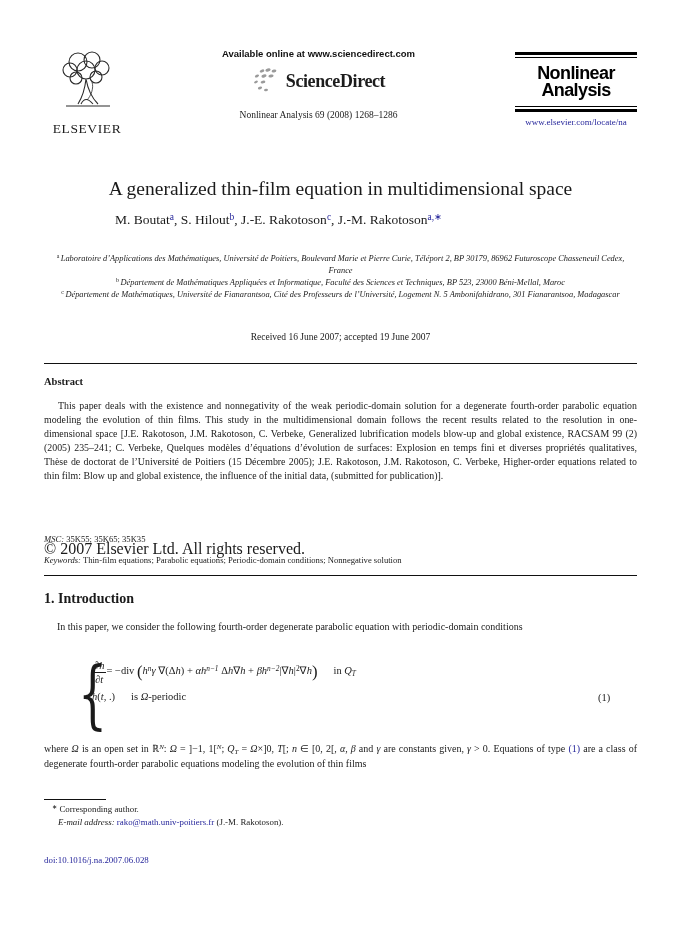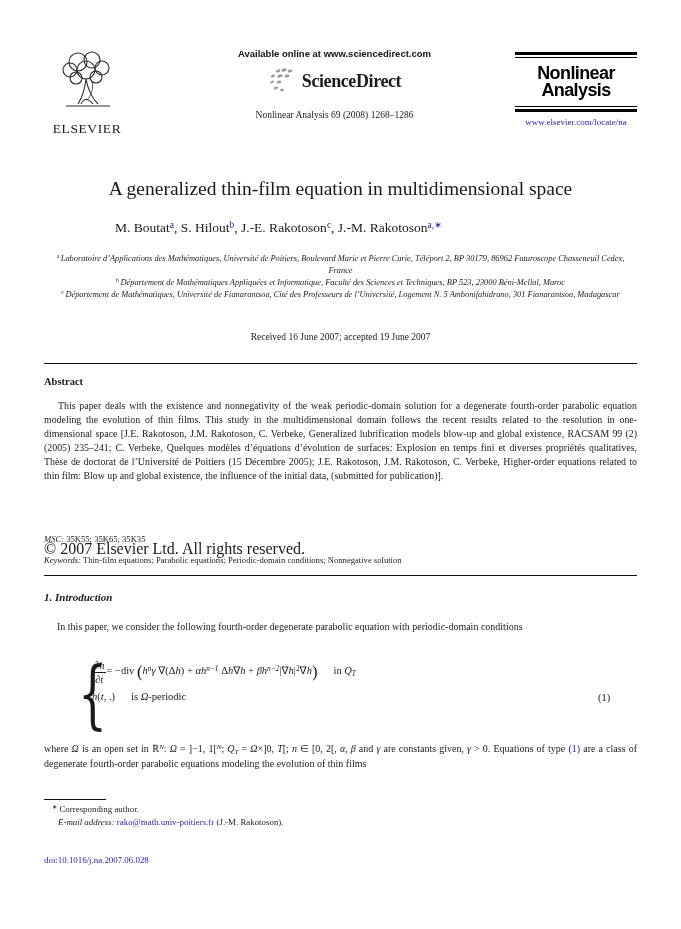--- a/index.html
+++ b/index.html
@@ -15,47 +15,47 @@
   .isup{font-size:70%;position:relative;top:-0.45em;font-style:italic;}
   .sub{font-size:70%;position:relative;top:0.25em;}
   .isub{font-size:70%;position:relative;top:0.25em;font-style:italic;}
   .lsup{font-size:70%;position:relative;top:-0.45em;color:#26269b;}
   .bp{font-size:160%;vertical-align:-0.18em;}
   .gap{padding-left:16px;}
   .rule{background:#111;height:1px;}
   
   #elsevier-block{left:44px;top:46px;width:86px;text-align:center;}
   #elsevier-name{font-size:13.5px;letter-spacing:0.6px;margin-top:1px;}
-  #center-head{left:172px;top:48px;width:325px;text-align:center;}
+  #center-head{left:156px;top:48px;width:325px;text-align:center;}
   #avail{font-size:9.5px;font-weight:bold;color:#111;}
   #sd-row{margin-top:9px;display:flex;align-items:center;justify-content:center;gap:4px;}
   #sd-word{font-size:18px;font-weight:bold;letter-spacing:-0.4px;color:#1c1c1c;font-family:Liberation Serif, serif;}
   #jref{margin-top:16px;font-size:9.5px;}
   #na-block{left:515px;top:52px;width:122px;}
   .dbl-top .t1{height:3px;background:#000;}
   .dbl-top .t2{height:1px;background:#000;margin-top:2px;}
   .dbl-bot .t1{height:1px;background:#000;}
   .dbl-bot .t2{height:3px;background:#000;margin-top:2px;}
   #na-name{font-family:"Liberation Sans",sans-serif;font-weight:800;font-size:18px;
            line-height:15.5px;text-align:center;letter-spacing:-0.6px;color:#000;
            margin:8px 0 9px 0;transform:scaleY(1.05);}
   #na-url{font-size:9px;color:#26269b;text-align:center;margin-top:5px;}
   
   #title{left:0;top:178px;width:681px;font-size:19.5px;}
-  #authors{left:0;top:220px;width:557px;font-size:13.5px;}
+  #authors{left:0;top:212px;width:557px;font-size:13.5px;}
   #affils{left:44px;top:253px;width:593px;font-size:8.4px;line-height:12px;text-align:center;}
   #received{left:0;top:332px;width:681px;font-size:9.5px;}
   #hr1{left:44px;top:363px;width:593px;}
   #abs-head{left:44px;top:376px;font-size:10.5px;font-weight:bold;}
   #abs-text{left:44px;top:399px;width:593px;font-size:9.9px;line-height:14px;text-indent:14px;}
   #abs-copy{left:44px;top:540px;width:593px;font-size:16px;}
   #msc{left:44px;top:534px;width:593px;font-size:8.6px;}
   #keywords{left:44px;top:555px;width:593px;font-size:8.6px;}
   #hr2{left:44px;top:575px;width:593px;}
-  #intro-head{left:44px;top:591px;font-size:11px;font-weight:bold;font-style:italic;}
+  #intro-head{left:44px;top:591px;font-size:14px;font-weight:bold;}
   #intro-para{left:44px;top:620px;width:593px;font-size:10px;line-height:14px;text-indent:13px;}
   
   #eq{left:78px;top:658px;width:540px;height:84px;}
   #eq-brace{position:absolute;left:0;top:-6px;font-size:74px;line-height:84px;
             font-family:"DejaVu Serif",serif;transform:scaleX(0.62);transform-origin:left center;color:#1a1a1a;}
   #eq-lines{position:absolute;left:14px;top:0;font-size:10.5px;}
   #eq-l1{display:flex;align-items:center;height:28px;}
   .frac{display:inline-flex;flex-direction:column;align-items:center;line-height:11px;font-style:italic;}
   .frac .num{border-bottom:1px solid #1a1a1a;padding:0 2px 1px 2px;}
   .frac .den{padding-top:1px;}

